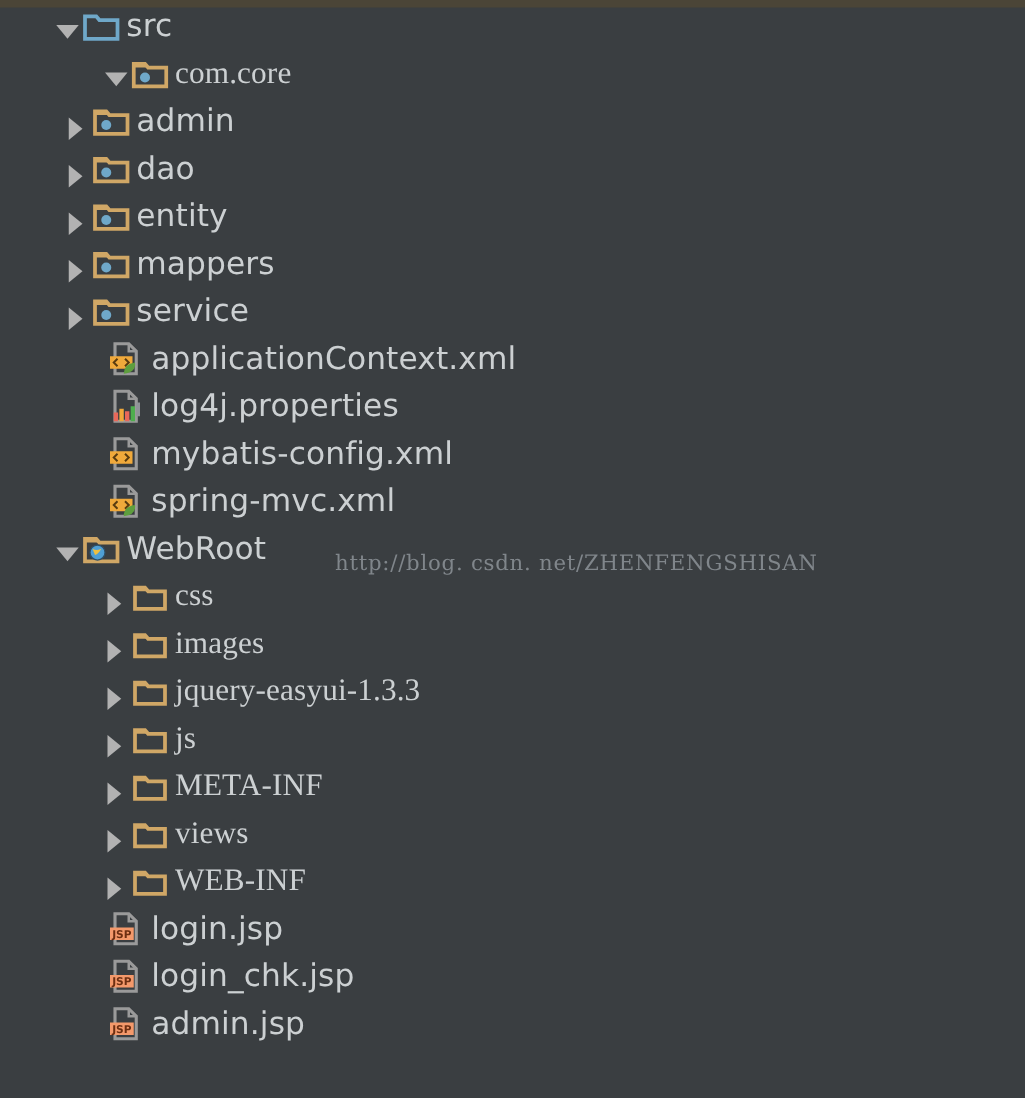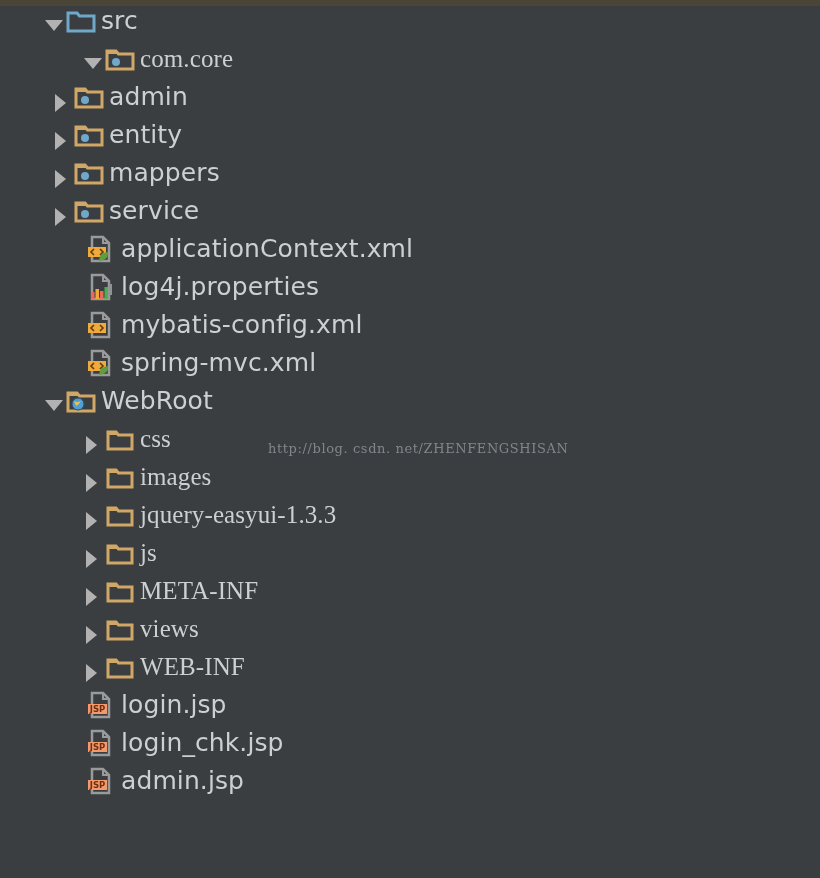--- a/index.html
+++ b/index.html
@@ -75,21 +75,21 @@
   
   .lvl0 { padding-left: 40px; }
   .lvl1 { padding-left: 79px; font-family: Liberation Serif, serif; }
   .lvl2 { padding-left: 48px; }
   .lvl1f { padding-left: 86px; }
   #watermark {
     position: absolute;
     left: 268px;
     top: 441px;
     font-family: "DejaVu Serif", "Liberation Serif", serif;
-    font-size: 13px;
+    font-size: 17px;
     color: #80868b;
     letter-spacing: 0.6px;
     pointer-events: none;
   }
 </style>
 </head>
 <body>
 
 <div id="top-strip"></div>
 
@@ -127,20 +127,31 @@
     </div>
     <div class="row lvl2">
       <span class="twisty right"></span>
       <span class="icon">
         <svg width="30" height="30" viewBox="0 0 30 30">
           <path d="M2 7 h9 l2.5 3 H28 v15 H2 Z" fill="#3a3e41" stroke="#d0a766" stroke-width="3"></path>
           <path d="M2 7 h9 l2.5 3 H2 Z" fill="#d0a766"></path>
           <circle cx="11" cy="18" r="4" fill="#6fa8c9"></circle>
         </svg>
       </span>
+      <span class="label">dao</span>
+    </div>
+    <div class="row lvl2">
+      <span class="twisty right"></span>
+      <span class="icon">
+        <svg width="30" height="30" viewBox="0 0 30 30">
+          <path d="M2 7 h9 l2.5 3 H28 v15 H2 Z" fill="#3a3e41" stroke="#d0a766" stroke-width="3"></path>
+          <path d="M2 7 h9 l2.5 3 H2 Z" fill="#d0a766"></path>
+          <circle cx="11" cy="18" r="4" fill="#6fa8c9"></circle>
+        </svg>
+      </span>
       <span class="label">entity</span>
     </div>
     <div class="row lvl2">
       <span class="twisty right"></span>
       <span class="icon">
         <svg width="30" height="30" viewBox="0 0 30 30">
           <path d="M2 7 h9 l2.5 3 H28 v15 H2 Z" fill="#3a3e41" stroke="#d0a766" stroke-width="3"></path>
           <path d="M2 7 h9 l2.5 3 H2 Z" fill="#d0a766"></path>
           <circle cx="11" cy="18" r="4" fill="#6fa8c9"></circle>
         </svg>

